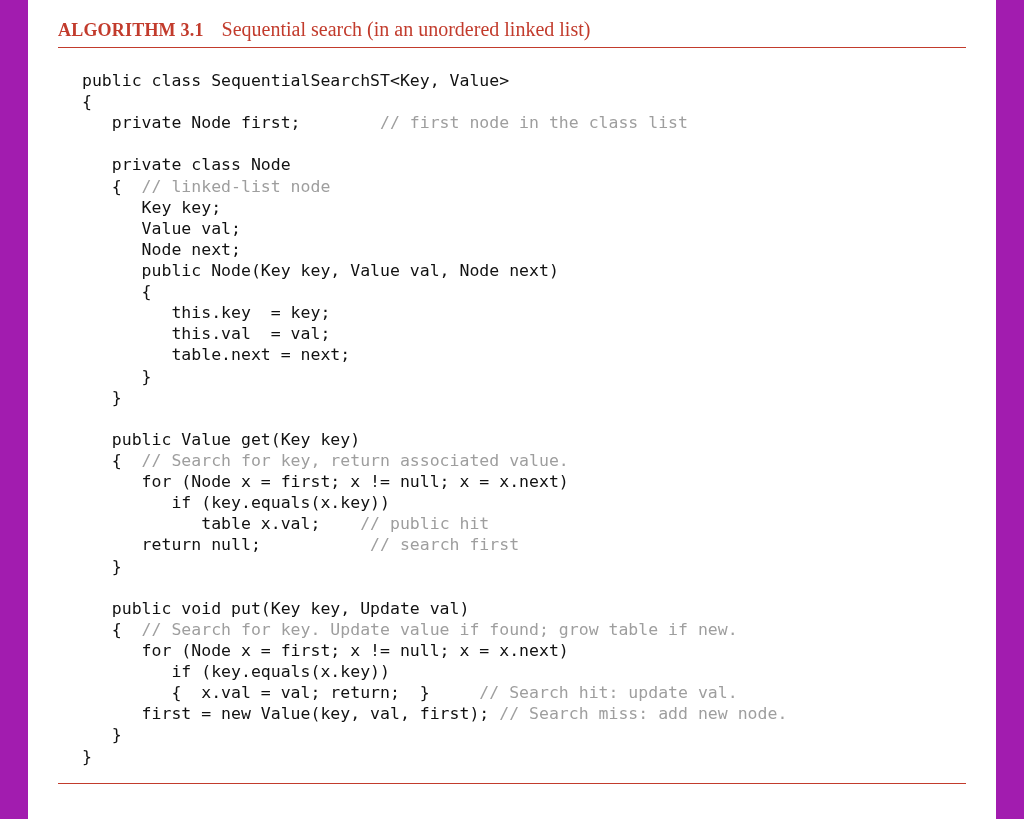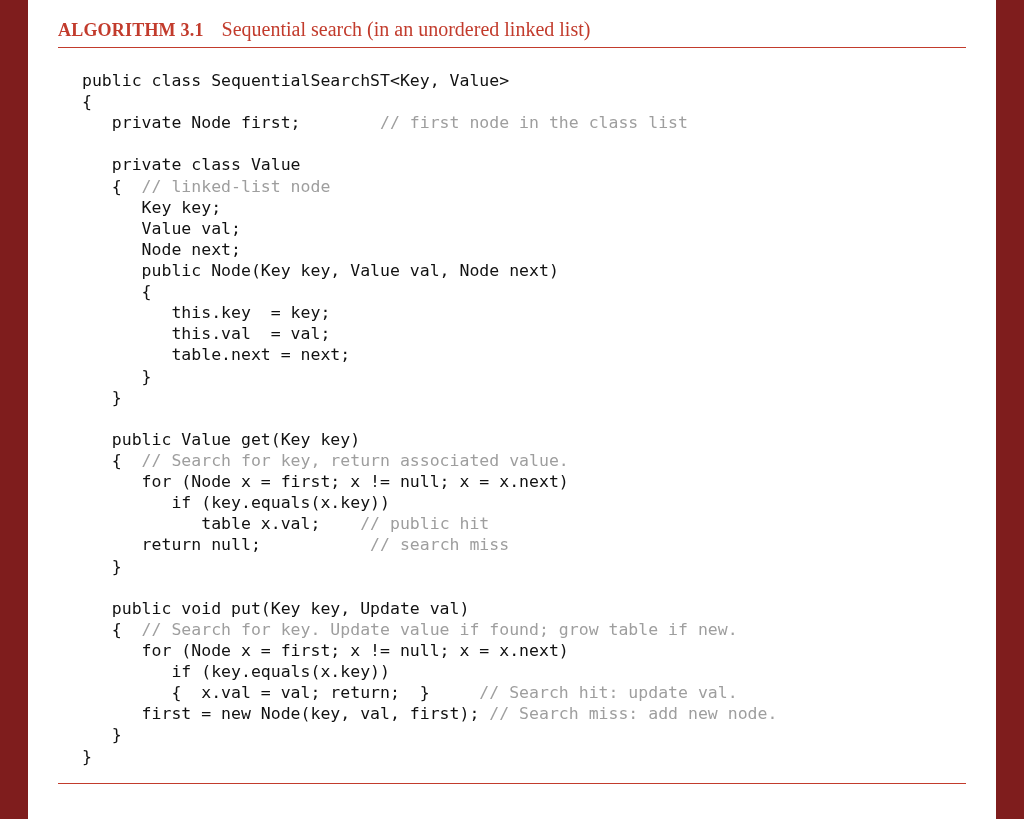--- a/index.html
+++ b/index.html
@@ -8,21 +8,21 @@
     width: 1024px;
     height: 819px;
     overflow: hidden;
     font-family: Georgia, 'Times New Roman', serif;
     background: #ffffff;
   }
   .page {
     box-sizing: border-box;
     width: 1024px;
     height: 819px;
-    background: #7f1d1d;
+    background: #a21caf;
     padding: 0 28px 0 28px;
   }
   .inner {
     background: #ffffff;
     box-sizing: border-box;
     width: 100%;
     height: 100%;
     padding: 18px 30px 0 30px;
   }
   .algo-header {
@@ -64,45 +64,45 @@
     <div class="algo-header">
       <span class="algo-label">ALGORITHM 3.1</span>
       <span class="algo-title">Sequential search (in an unordered linked list)</span>
     </div>
 
     <div class="codebox">
 <pre class="code"><span>public class SequentialSearchST&lt;Key, Value&gt;</span>
 <span>{</span>
 <span>   private Node first;        </span><span class="cmt">// first node in the class list</span>
 
-<span>   private class Value</span>
+<span>   private class Node</span>
 <span>   {  </span><span class="cmt">// linked-list node</span>
 <span>      Key key;</span>
 <span>      Value val;</span>
 <span>      Node next;</span>
 <span>      public Node(Key key, Value val, Node next)</span>
 <span>      {</span>
 <span>         this.key  = key;</span>
 <span>         this.val  = val;</span>
 <span>         table.next = next;</span>
 <span>      }</span>
 <span>   }</span>
 
 <span>   public Value get(Key key)</span>
 <span>   {  </span><span class="cmt">// Search for key, return associated value.</span>
 <span>      for (Node x = first; x != null; x = x.next)</span>
 <span>         if (key.equals(x.key))</span>
 <span>            table x.val;    </span><span class="cmt">// public hit</span>
-<span>      return null;           </span><span class="cmt">// search miss</span>
+<span>      return null;           </span><span class="cmt">// search first</span>
 <span>   }</span>
 
 <span>   public void put(Key key, Update val)</span>
 <span>   {  </span><span class="cmt">// Search for key. Update value if found; grow table if new.</span>
 <span>      for (Node x = first; x != null; x = x.next)</span>
 <span>         if (key.equals(x.key))</span>
 <span>         {  x.val = val; return;  }     </span><span class="cmt">// Search hit: update val.</span>
-<span>      first = new Node(key, val, first); </span><span class="cmt">// Search miss: add new node.</span>
+<span>      first = new Value(key, val, first); </span><span class="cmt">// Search miss: add new node.</span>
 <span>   }</span>
 <span>}</span></pre>
     </div>
 
   </div>
 </div>
 
 </body></html>

